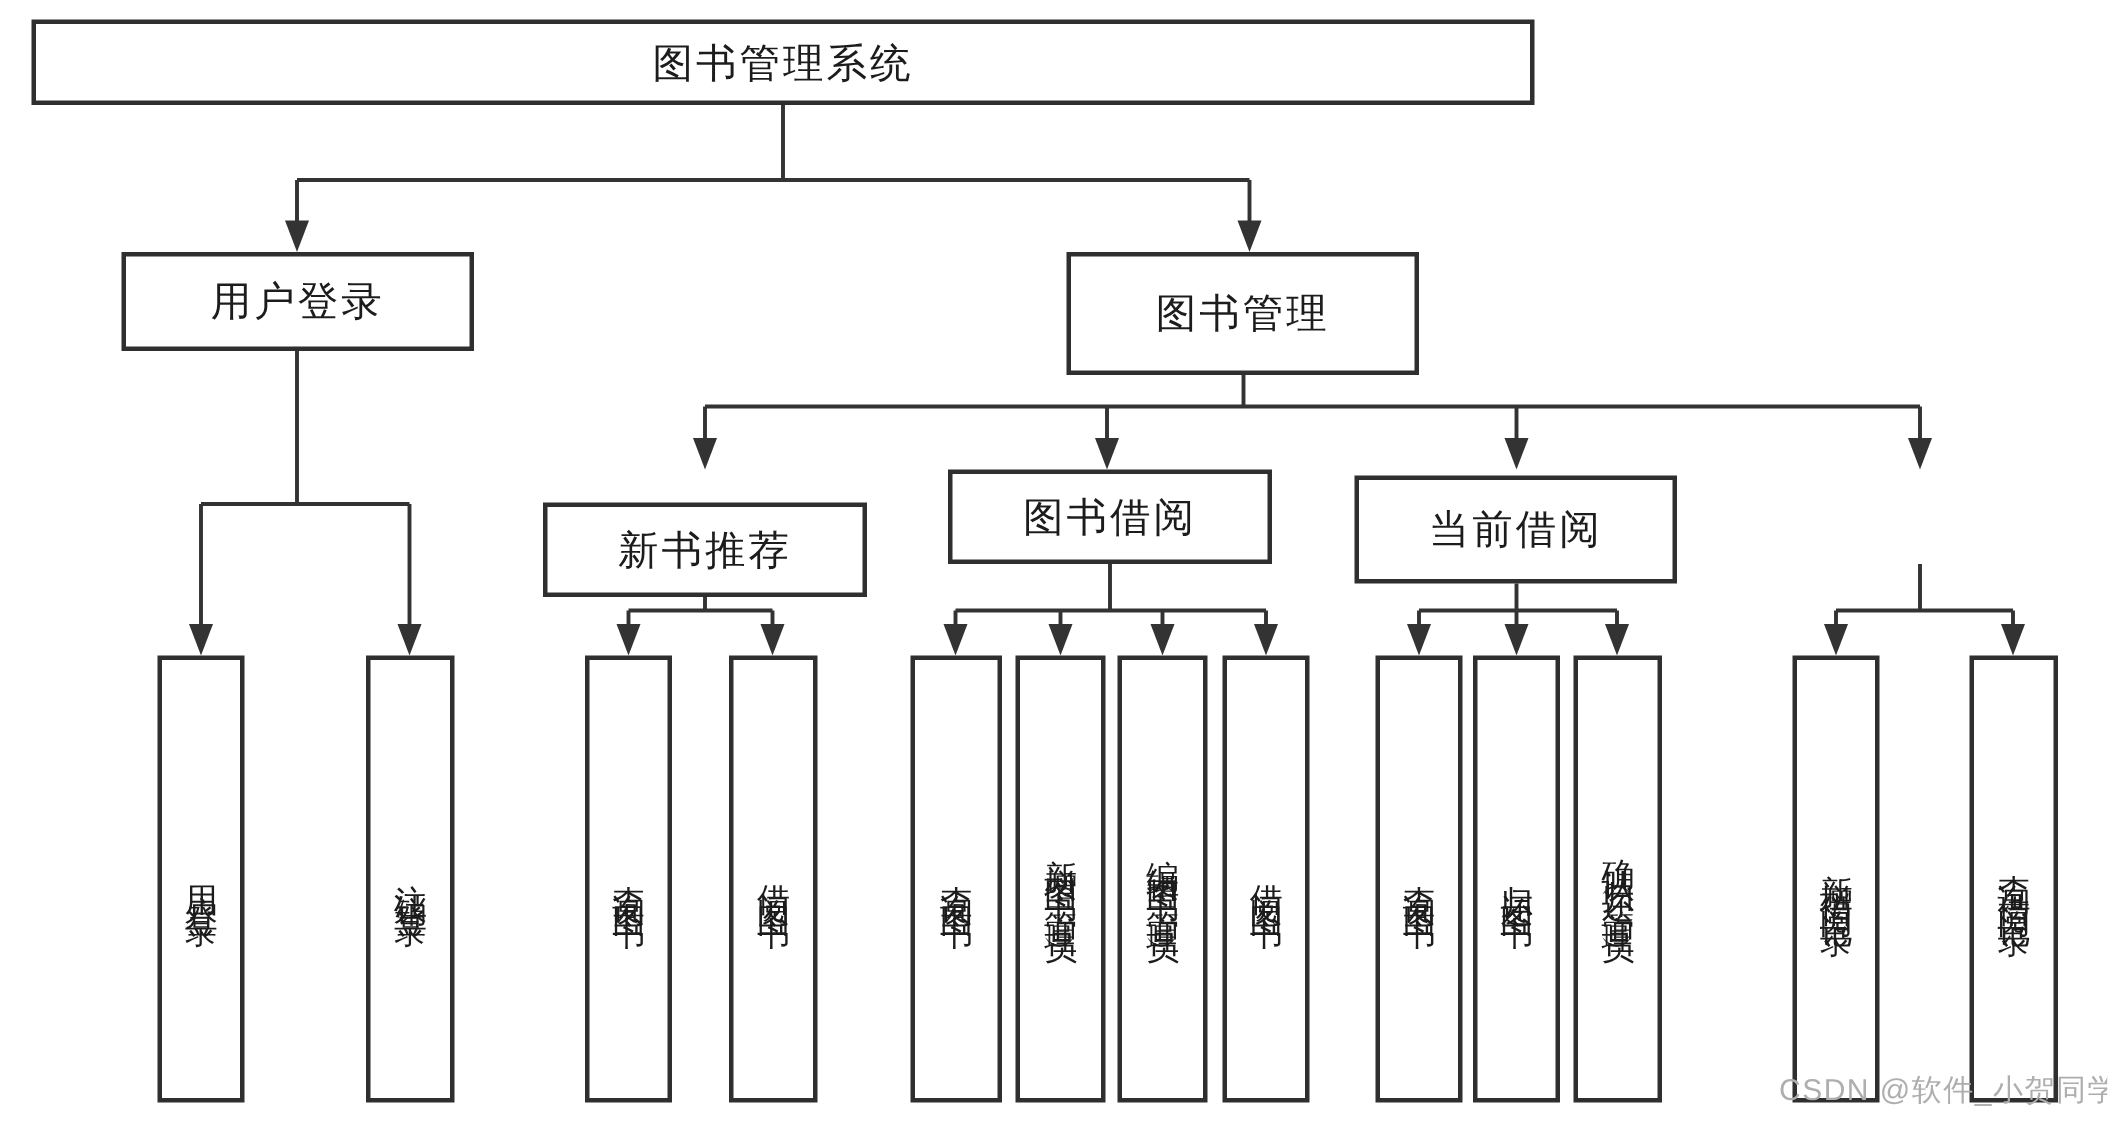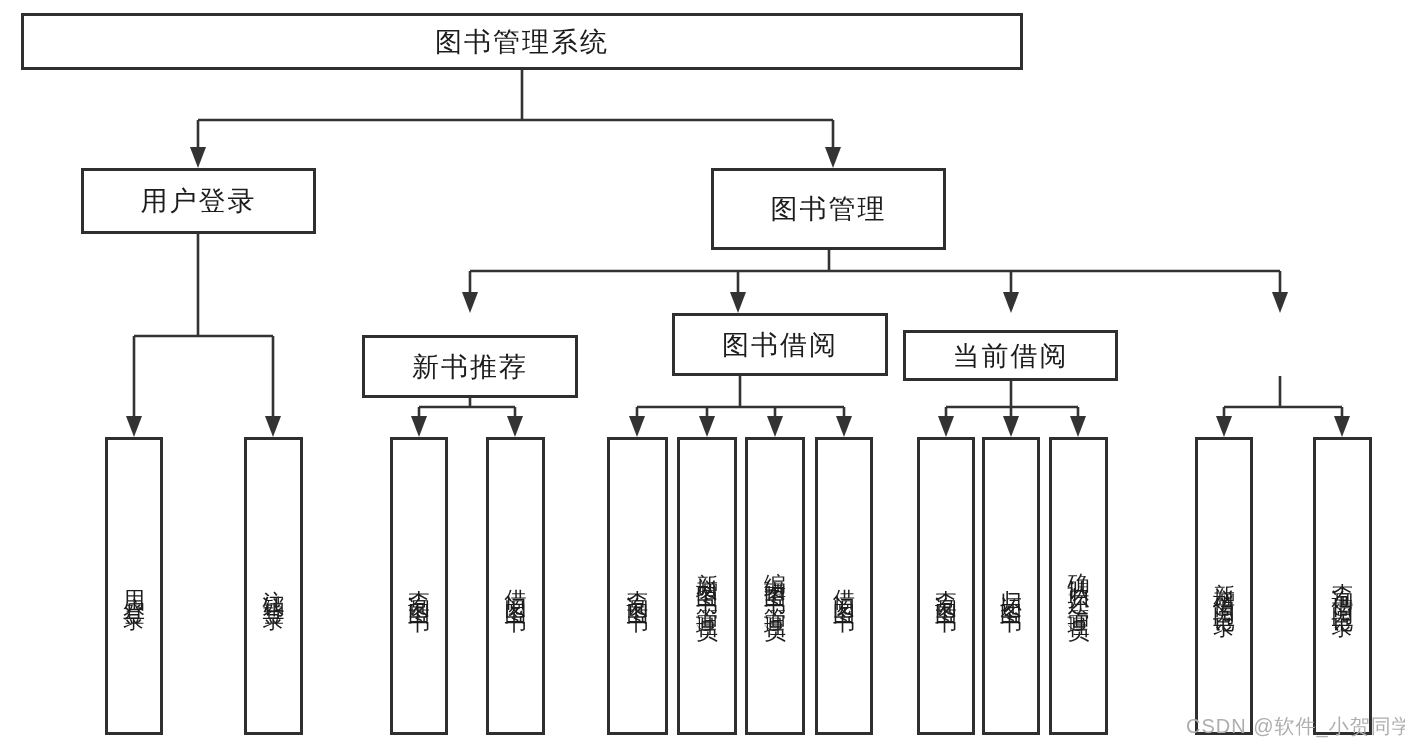--- a/index.html
+++ b/index.html
@@ -93,24 +93,24 @@
   <div class="node h" style="left:81px;top:168px;width:235px;height:66px;">
     <span>用户登录</span>
   </div>
   <div class="node h" style="left:711px;top:168px;width:235px;height:82px;">
     <span>图书管理</span>
   </div>
 
   <div class="node h" style="left:362px;top:313px;width:216px;height:63px;margin-top:22px;">
     <span>新书推荐</span>
   </div>
-  <div class="node h" style="left:632px;top:313px;width:216px;height:63px;margin-left:40px;">
+  <div class="node h" style="left:632px;top:313px;width:216px;height:63px;">
     <span>图书借阅</span>
   </div>
-  <div class="node h" style="left:903px;top:330px;width:215px;height:51px;">
+  <div class="node h" style="left:903px;top:317px;width:215px;height:72px;">
     <span>当前借阅</span>
   </div>
 
   <div class="node v" style="left:105px;width:58px;">
     <span class="vtxt">用户登录</span>
   </div>
   <div class="node v" style="left:244px;width:59px;">
     <span class="vtxt">注销登录</span>
   </div>
 

